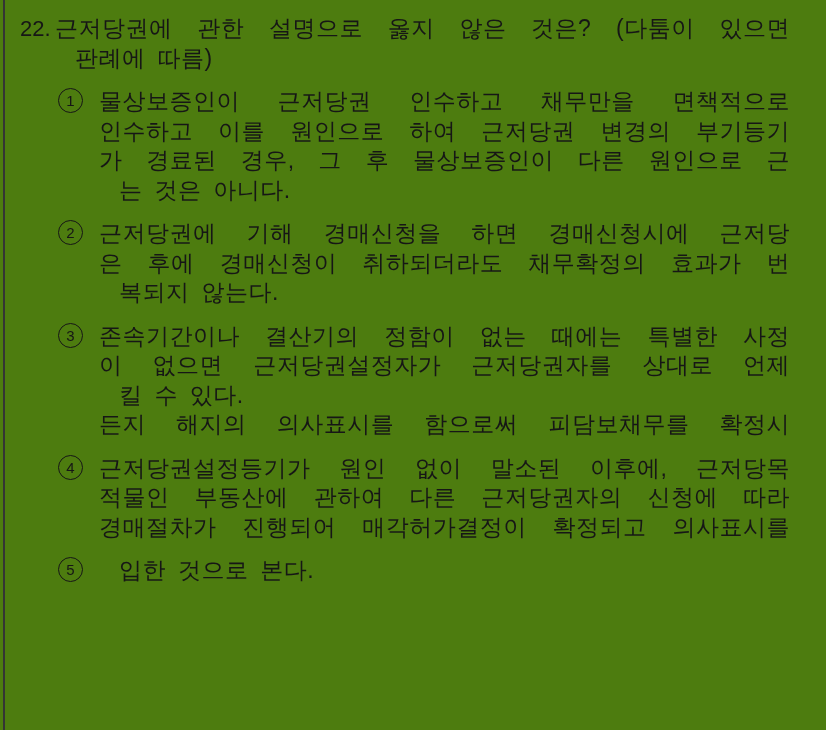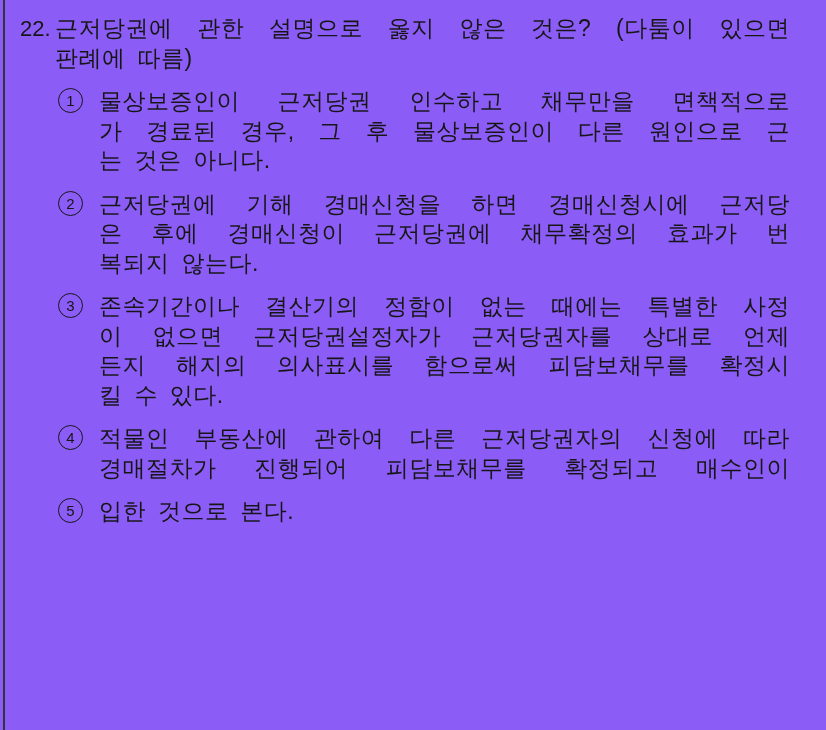--- a/index.html
+++ b/index.html
@@ -8,21 +8,21 @@
     height: 730px;
     background: #ffffff;
     font-family: "Liberation Sans", "DejaVu Sans", sans-serif;
     color: #161616;
     overflow: hidden;
   }
   .page {
     position: relative;
     width: 826px;
     height: 730px;
-    background: #8b5cf6;
+    background: #4d7c0f;
   }
   .vrule {
     position: absolute;
     left: 3px;
     top: 0;
     width: 2px;
     height: 730px;
     background: #343434;
   }
   .content {
@@ -47,20 +47,21 @@
   .jline {
     text-align: justify;
     text-align-last: justify;
     white-space: normal;
     word-break: keep-all;
   }
   .jline.last {
     text-align: center;
     text-align-last: left;
     word-spacing: 5px;
+    margin-left: 20px;
   }
   .option {
     display: flex;
     align-items: flex-start;
     margin-top: 14px;
     margin-left: 38px;
   }
   .marker {
     flex: 0 0 25px;
     width: 25px;
@@ -94,55 +95,57 @@
         <div class="jline last">판례에 따름)</div>
       </div>
     </div>
 
     <div class="option">
       <span class="marker">
           <span>1</span>
         </span>
       <div class="otext">
         <div class="jline">물상보증인이 근저당권 인수하고 채무만을 면책적으로</div>
+        <div class="jline">인수하고 이를 원인으로 하여 근저당권 변경의 부기등기</div>
         <div class="jline">가 경료된 경우, 그 후 물상보증인이 다른 원인으로 근</div>
         <div class="jline last">는 것은 아니다.</div>
       </div>
     </div>
 
     <div class="option">
       <span class="marker">
           <span>2</span>
         </span>
       <div class="otext">
         <div class="jline">근저당권에 기해 경매신청을 하면 경매신청시에 근저당</div>
-        <div class="jline">은 후에 경매신청이 근저당권에 채무확정의 효과가 번</div>
+        <div class="jline">은 후에 경매신청이 취하되더라도 채무확정의 효과가 번</div>
         <div class="jline last">복되지 않는다.</div>
       </div>
     </div>
 
     <div class="option">
       <span class="marker">
           <span>3</span>
         </span>
       <div class="otext">
         <div class="jline">존속기간이나 결산기의 정함이 없는 때에는 특별한 사정</div>
         <div class="jline">이 없으면 근저당권설정자가 근저당권자를 상대로 언제</div>
+        <div class="jline last">킬 수 있다.</div>
         <div class="jline">든지 해지의 의사표시를 함으로써 피담보채무를 확정시</div>
-        <div class="jline last">킬 수 있다.</div>
       </div>
     </div>
 
     <div class="option">
       <span class="marker">
           <span>4</span>
         </span>
       <div class="otext">
+        <div class="jline">근저당권설정등기가 원인 없이 말소된 이후에, 근저당목</div>
         <div class="jline">적물인 부동산에 관하여 다른 근저당권자의 신청에 따라</div>
-        <div class="jline">경매절차가 진행되어 피담보채무를 확정되고 매수인이</div>
+        <div class="jline">경매절차가 진행되어 매각허가결정이 확정되고 의사표시를</div>
       </div>
     </div>
 
     <div class="option">
       <span class="marker">
           <span>5</span>
         </span>
       <div class="otext">
         <div class="jline last">입한 것으로 본다.</div>
       </div>

